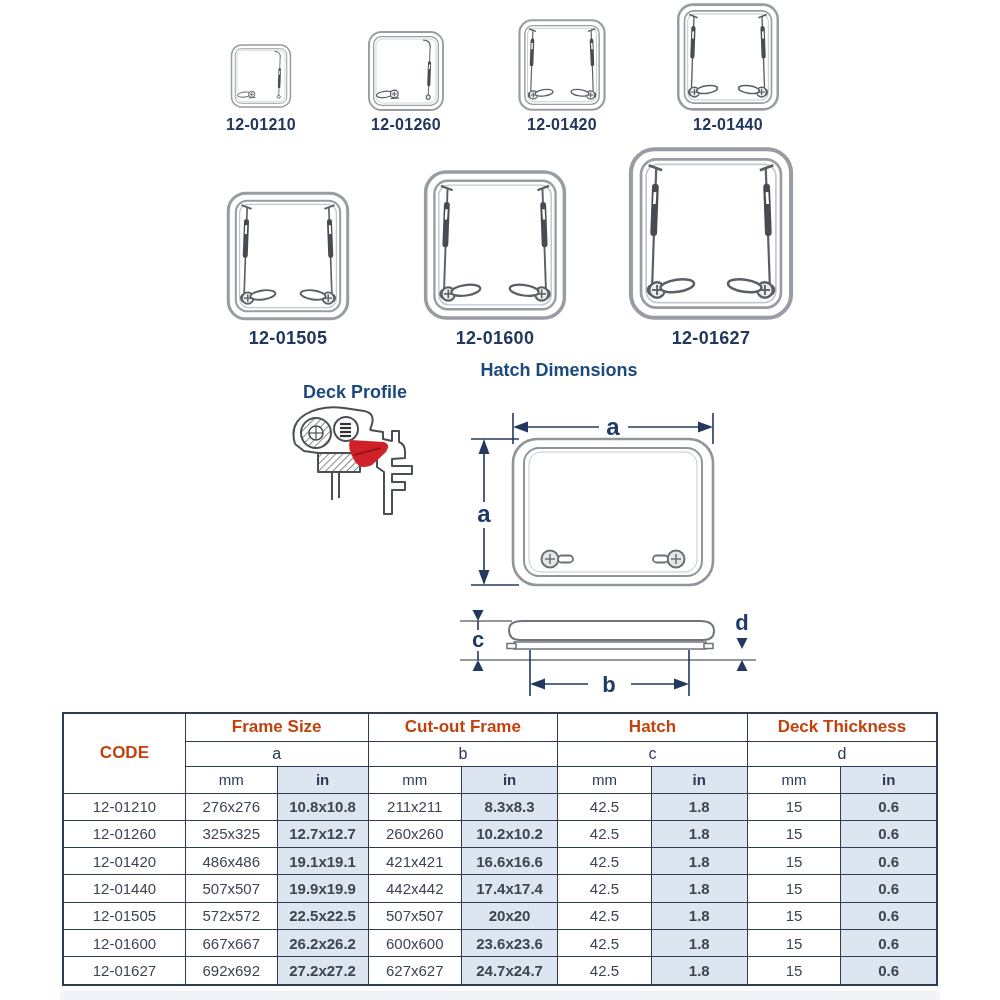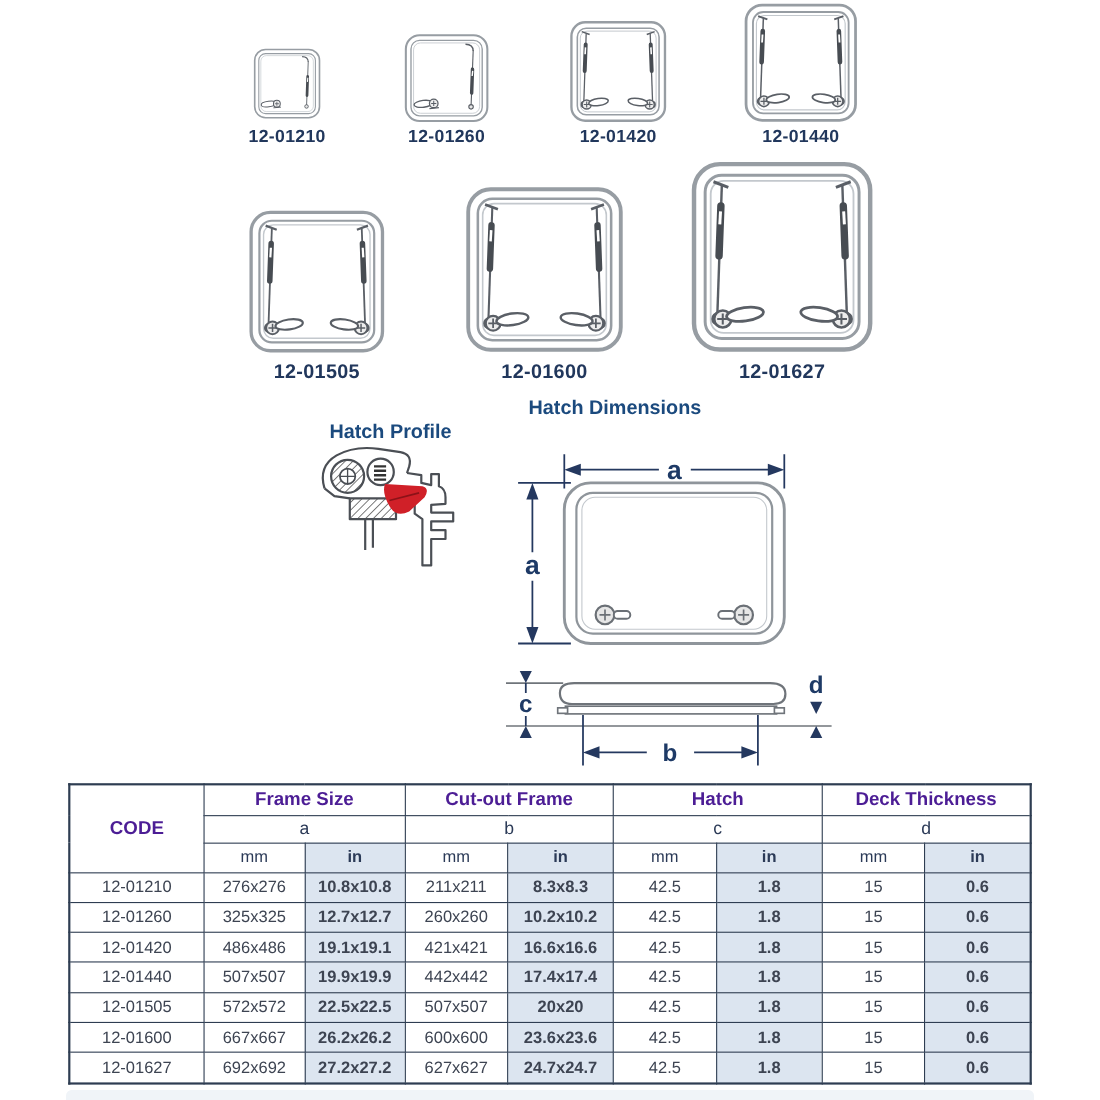--- a/index.html
+++ b/index.html
@@ -50,21 +50,21 @@
     border: 1.5px solid #2e3d52;
     text-align: center;
     vertical-align: middle;
     padding: 2px;
     background: #fff;
     font-weight: normal;
   }
   table.spec thead tr.group th {
     font-weight: bold;
     font-size: 17px;
-    color: #4c1d95;
+    color: #c2410c;
   }
   table.spec thead th { color: #2b3a57; }
   table.spec th.code-hd { font-weight: bold; font-size: 17px; color: #22365c; }
   table.spec .shade { background: #dce5f0; font-weight: bold; }
   table.spec { border: 2px solid #2e3d52; }
   .bottom-strip {
     position: absolute;
     left: 60px; top: 991px;
     width: 880px; height: 9px;
     background: #f0f4f8;
@@ -170,21 +170,21 @@
     <figcaption>12-01600</figcaption>
   </figure>
 
   <figure class="hatch-fig big" style="left:625px;top:145px">
     <svg width="172" height="177">
         <use href="#hatch-double"></use>
       </svg>
     <figcaption>12-01627</figcaption>
   </figure>
 
-  <div class="section-title" style="left:280px;top:382px;width:150px">Hatch Profile</div>
+  <div class="section-title" style="left:280px;top:382px;width:150px">Deck Profile</div>
 
   <svg class="diag" style="left:288px;top:402px" width="138" height="128" viewBox="0 0 138 128">
     <g stroke="#4b4f55" stroke-width="2" fill="none" stroke-linejoin="round">
       <path d="M7,42 Q1,22 18,12 Q34,3 56,6 L76,9 Q87,11 84,22 L82,28"></path>
       <path d="M7,42 L16,49 L30,51"></path>
       <path d="M82,28 L95,30 L95,37 L104,39 L104,29 L111,29 L111,40 Q117,42 117,50 L117,56 L104,57 L104,64 L124,64 L124,72 L104,72 L104,80 L117,80 L117,88 L104,88 L104,112 L96,112 L96,70 L89,65 L89,56 L79,52"></path>
       <rect x="30" y="51" width="42" height="19" fill="url(#hatchPat)"></rect>
       <line x1="44" y1="70" x2="44" y2="98"></line>
       <line x1="51" y1="70" x2="51" y2="96"></line>
     </g>

